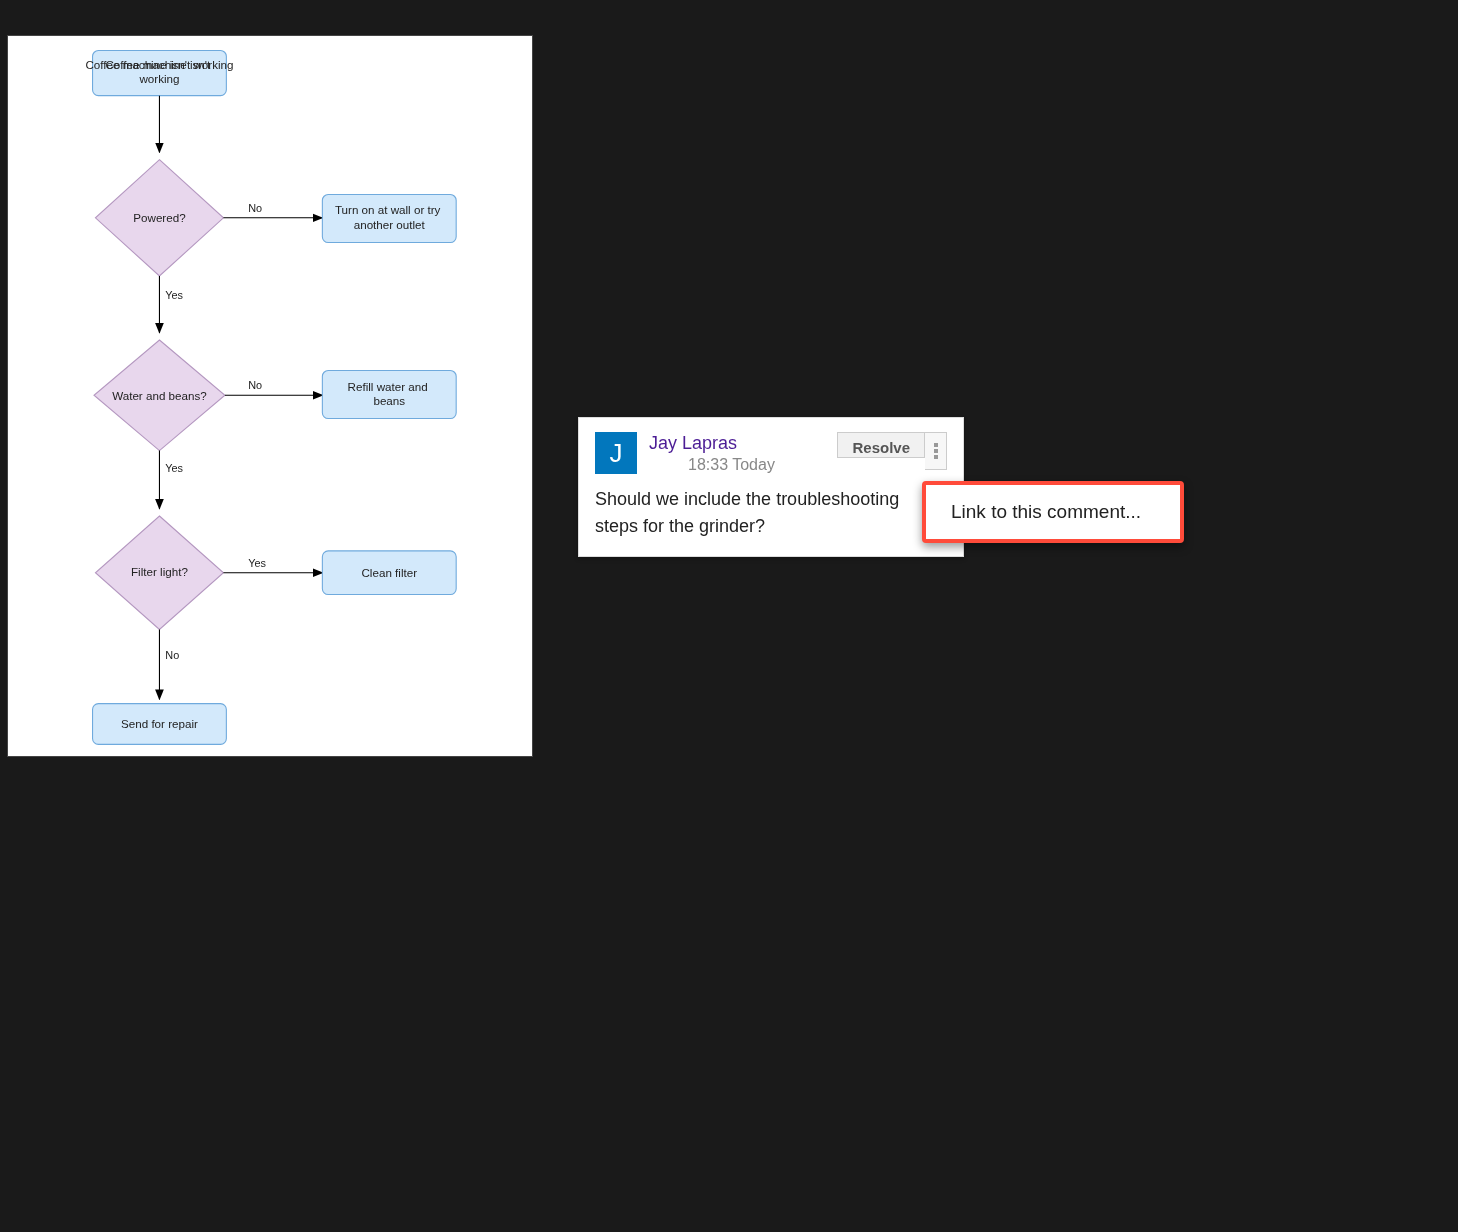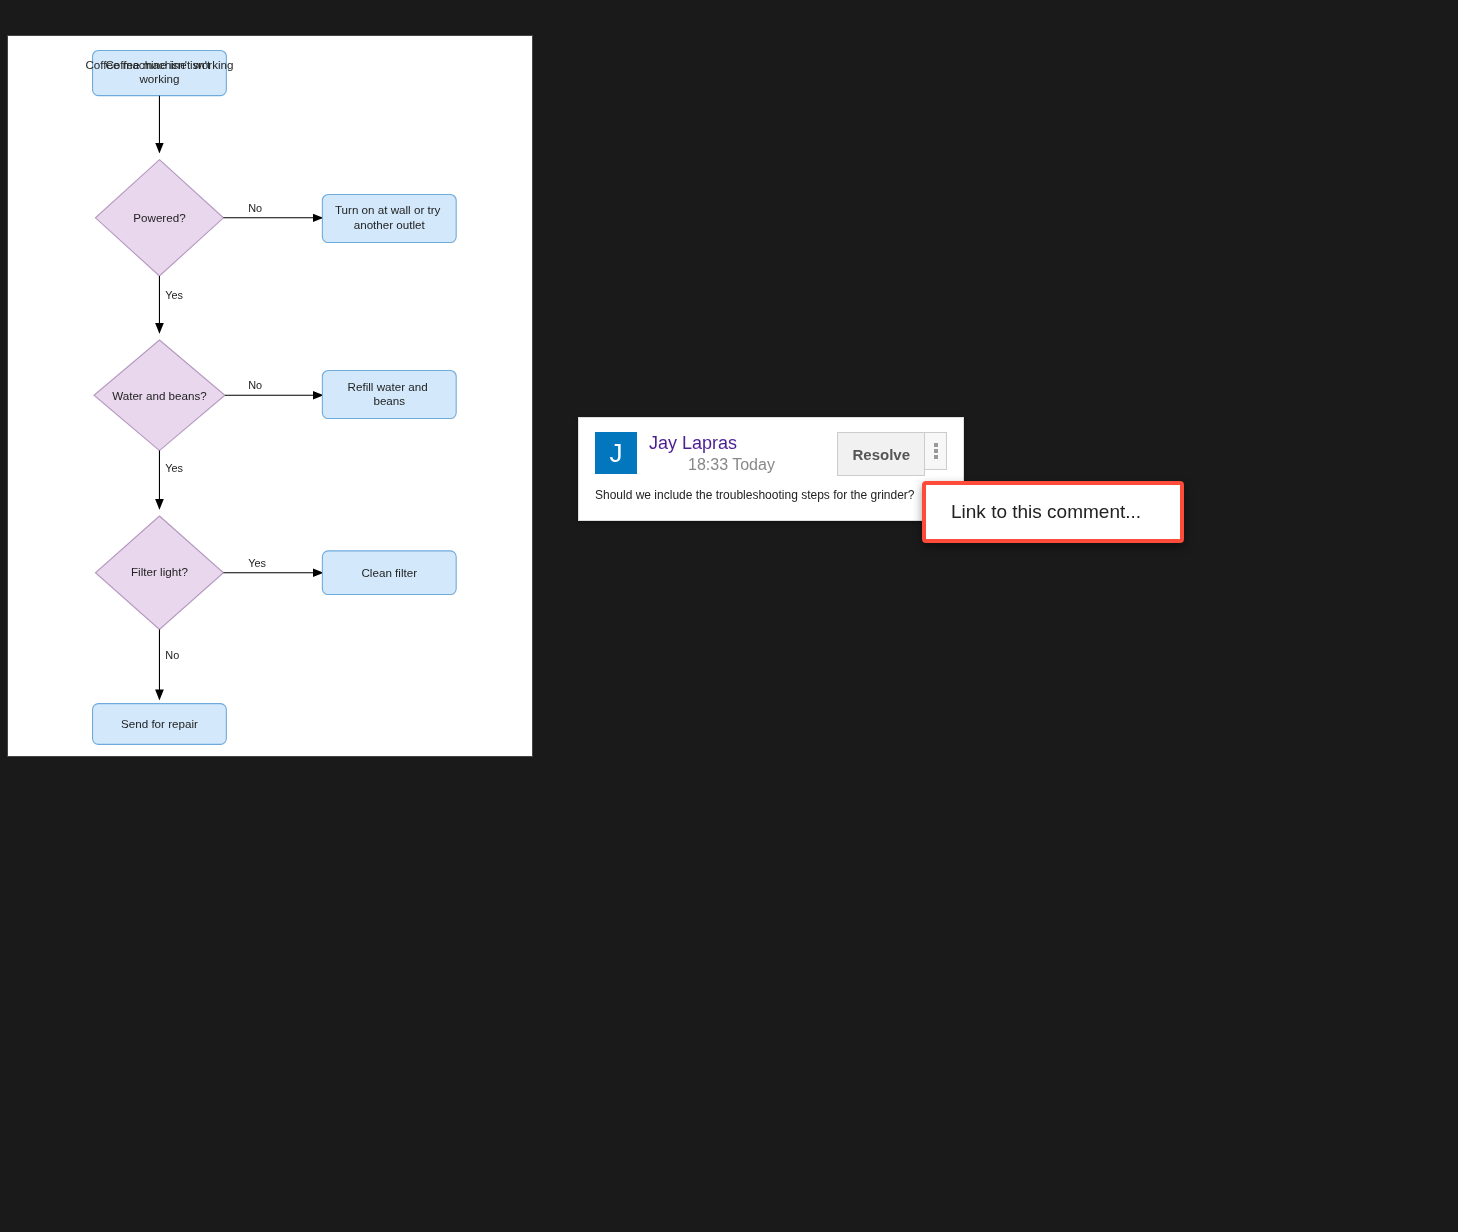--- a/index.html
+++ b/index.html
@@ -74,36 +74,36 @@
       flex: 0 0 auto;
     }
     .resolve-btn {
       background: #f1f1f1;
       border: 1px solid #ccc;
       color: #555;
       font-weight: bold;
       font-size: 15px;
       padding: 6px 14px;
       cursor: pointer;
-      height: 44px;
+      height: 26px;
     }
     .menu-btn {
       background: #f7f7f7;
       border: 1px solid #ccc;
       border-left: none;
       width: 22px;
       height: 38px;
       display: flex;
       align-items: center;
       justify-content: center;
       cursor: pointer;
     }
     .menu-btn svg { display: block; }
     .comment-body {
-      font-size: 12px;
+      font-size: 18px;
       color: #222;
       line-height: 1.5;
       overflow: hidden;
     }
     .popup-menu {
       position: absolute;
       left: 922px;
       top: 481px;
       background: #ffffff;
       border: 4px solid #ff4b3a;

